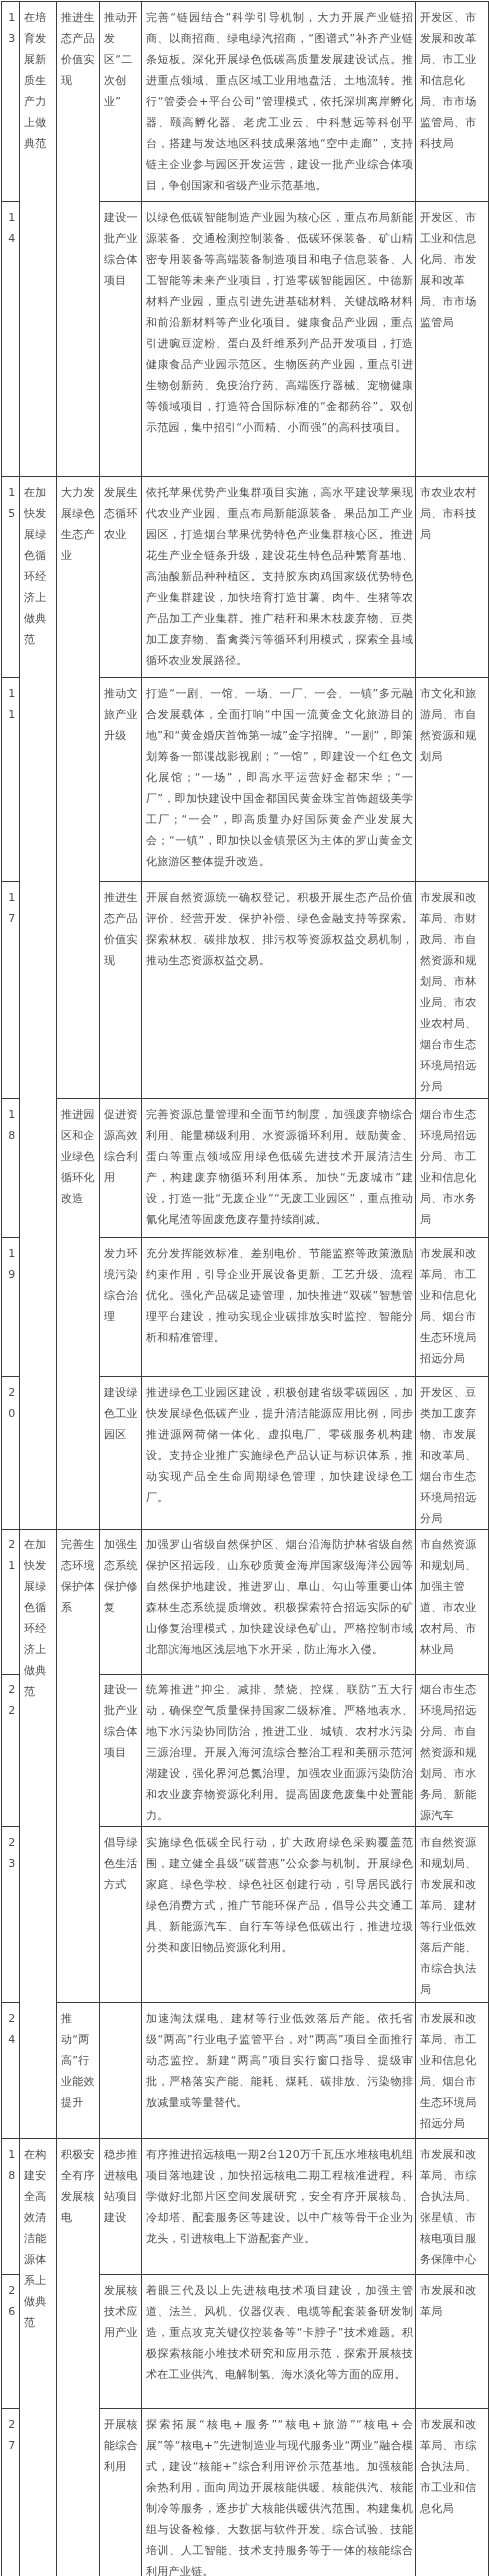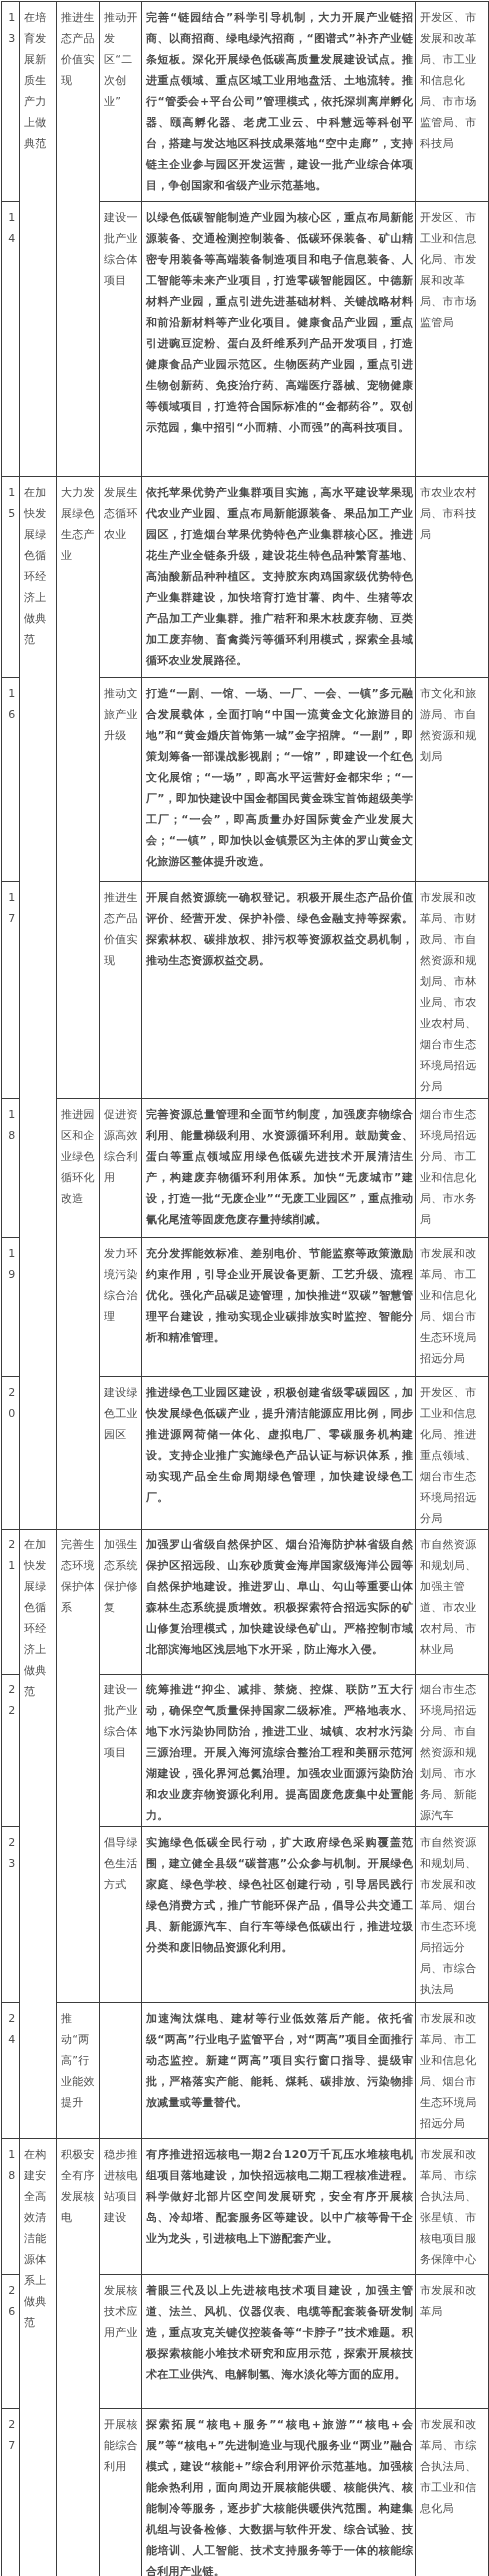--- a/index.html
+++ b/index.html
@@ -16,21 +16,21 @@
   }
   table.doc td{
     border:0.7px solid #3c3c3c;
     vertical-align:top;
     line-height:21px;
     padding:4.9px 1.4px 0 4.2px;
     overflow:hidden;
     word-break:break-all;
   }
   td.c-no{text-align:center;padding:4.9px 0.7px 0 0.7px;}
-  td.c-task{padding:4.9px 14px 0 5.6px;text-align:justify;font-weight:bold;}
+  td.c-task{padding:4.9px 14px 0 5.6px;text-align:justify;}
   td.c-dept{padding:4.9px 5.6px 0 5.6px;}
 </style>
 </head>
 <body>
 
 <div class="page">
 <table class="doc">
   <colgroup>
     <col style="width:17.4px">
         <col style="width:37px">
@@ -60,21 +60,21 @@
   <tr style="height:201px">
     <td class="c-no">15</td>
     <td rowspan="6">在加快发展绿色循环经济上做典范</td>
     <td rowspan="3">大力发展绿色生态产业</td>
     <td>发展生态循环农业</td>
     <td class="c-task">依托苹果优势产业集群项目实施，高水平建设苹果现代农业产业园、重点布局新能源装备、果品加工产业园区，打造烟台苹果优势特色产业集群核心区。推进花生产业全链条升级，建设花生特色品种繁育基地、高油酸新品种种植区。支持胶东肉鸡国家级优势特色产业集群建设，加快培育打造甘薯、肉牛、生猪等农产品加工产业集群。推广秸秆和果木枝废弃物、豆类加工废弃物、畜禽粪污等循环利用模式，探索全县域循环农业发展路径。</td>
     <td class="c-dept">市农业农村局、市科技局</td>
   </tr>
 
   <tr style="height:204px">
-    <td class="c-no">16</td>
+    <td class="c-no">11</td>
     <td>推动文旅产业升级</td>
     <td class="c-task">打造“一剧、一馆、一场、一厂、一会、一镇”多元融合发展载体，全面打响“中国一流黄金文化旅游目的地”和“黄金婚庆首饰第一城”金字招牌。“一剧”，即策划筹备一部谍战影视剧；“一馆”，即建设一个红色文化展馆；“一场”，即高水平运营好金都宋华；“一厂”，即加快建设中国金都国民黄金珠宝首饰超级美学工厂；“一会”，即高质量办好国际黄金产业发展大会；“一镇”，即加快以金镇景区为主体的罗山黄金文化旅游区整体提升改造。</td>
     <td class="c-dept">市文化和旅游局、市自然资源和规划局</td>
   </tr>
 
   <tr style="height:217px">
     <td class="c-no">17</td>
     <td>推进生态产品价值实现</td>
     <td class="c-task">开展自然资源统一确权登记。积极开展生态产品价值评价、经营开发、保护补偿、绿色金融支持等探索。探索林权、碳排放权、排污权等资源权益交易机制，推动生态资源权益交易。</td>
     <td class="c-dept">市发展和改革局、市财政局、市自然资源和规划局、市林业局、市农业农村局、烟台市生态环境局招远分局</td>
@@ -92,21 +92,21 @@
     <td class="c-no">19</td>
     <td>发力环境污染综合治理</td>
     <td class="c-task">充分发挥能效标准、差别电价、节能监察等政策激励约束作用，引导企业开展设备更新、工艺升级、流程优化。强化产品碳足迹管理，加快推进“双碳”智慧管理平台建设，推动实现企业碳排放实时监控、智能分析和精准管理。</td>
     <td class="c-dept">市发展和改革局、市工业和信息化局、烟台市生态环境局招远分局</td>
   </tr>
 
   <tr style="height:144px">
     <td class="c-no">20</td>
     <td>建设绿色工业园区</td>
     <td class="c-task">推进绿色工业园区建设，积极创建省级零碳园区，加快发展绿色低碳产业，提升清洁能源应用比例，同步推进源网荷储一体化、虚拟电厂、零碳服务机构建设。支持企业推广实施绿色产品认证与标识体系，推动实现产品全生命周期绿色管理，加快建设绿色工厂。</td>
-    <td class="c-dept">开发区、市工业和信息化局、推进重点领域、烟台市生态环境局招远分局</td>
+    <td class="c-dept">开发区、豆类加工废弃物、市发展和改革局、烟台市生态环境局招远分局</td>
   </tr>
 
   <tr style="height:145px">
     <td class="c-no">21</td>
     <td rowspan="4">在加快发展绿色循环经济上做典范</td>
     <td rowspan="3">完善生态环境保护体系</td>
     <td>加强生态系统保护修复</td>
     <td class="c-task">加强罗山省级自然保护区、烟台沿海防护林省级自然保护区招远段、山东砂质黄金海岸国家级海洋公园等自然保护地建设。推进罗山、阜山、勾山等重要山体森林生态系统提质增效。积极探索符合招远实际的矿山修复治理模式，加快建设绿色矿山。严格控制市域北部滨海地区浅层地下水开采，防止海水入侵。</td>
     <td class="c-dept">市自然资源和规划局、加强主管道、市农业农村局、市林业局</td>
   </tr>
@@ -115,21 +115,21 @@
     <td class="c-no">22</td>
     <td>建设一批产业综合体项目</td>
     <td class="c-task">统筹推进“抑尘、减排、禁烧、控煤、联防”五大行动，确保空气质量保持国家二级标准。严格地表水、地下水污染协同防治，推进工业、城镇、农村水污染三源治理。开展入海河流综合整治工程和美丽示范河湖建设，强化界河总氮治理。加强农业面源污染防治和农业废弃物资源化利用。提高固废危废集中处置能力。</td>
     <td class="c-dept">烟台市生态环境局招远分局、市自然资源和规划局、市水务局、新能源汽车</td>
   </tr>
 
   <tr style="height:176px">
     <td class="c-no">23</td>
     <td>倡导绿色生活方式</td>
     <td class="c-task">实施绿色低碳全民行动，扩大政府绿色采购覆盖范围，建立健全县级“碳普惠”公众参与机制。开展绿色家庭、绿色学校、绿色社区创建行动，引导居民践行绿色消费方式，推广节能环保产品，倡导公共交通工具、新能源汽车、自行车等绿色低碳出行，推进垃圾分类和废旧物品资源化利用。</td>
-    <td class="c-dept">市自然资源和规划局、市发展和改革局、烟台市生态环境局招远分局、市综合执法局</td>
+    <td class="c-dept">市自然资源和规划局、市发展和改革局、建材等行业低效落后产能、市综合执法局</td>
   </tr>
 
   <tr style="height:136px">
     <td class="c-no">24</td>
     <td>推动“两高”行业能效提升</td>
     <td></td>
     <td class="c-task">加速淘汰煤电、建材等行业低效落后产能。依托省级“两高”行业电子监管平台，对“两高”项目全面推行动态监控。新建“两高”项目实行窗口指导、提级审批，严格落实产能、能耗、煤耗、碳排放、污染物排放减量或等量替代。</td>
     <td class="c-dept">市发展和改革局、市工业和信息化局、烟台市生态环境局招远分局</td>
   </tr>
 

